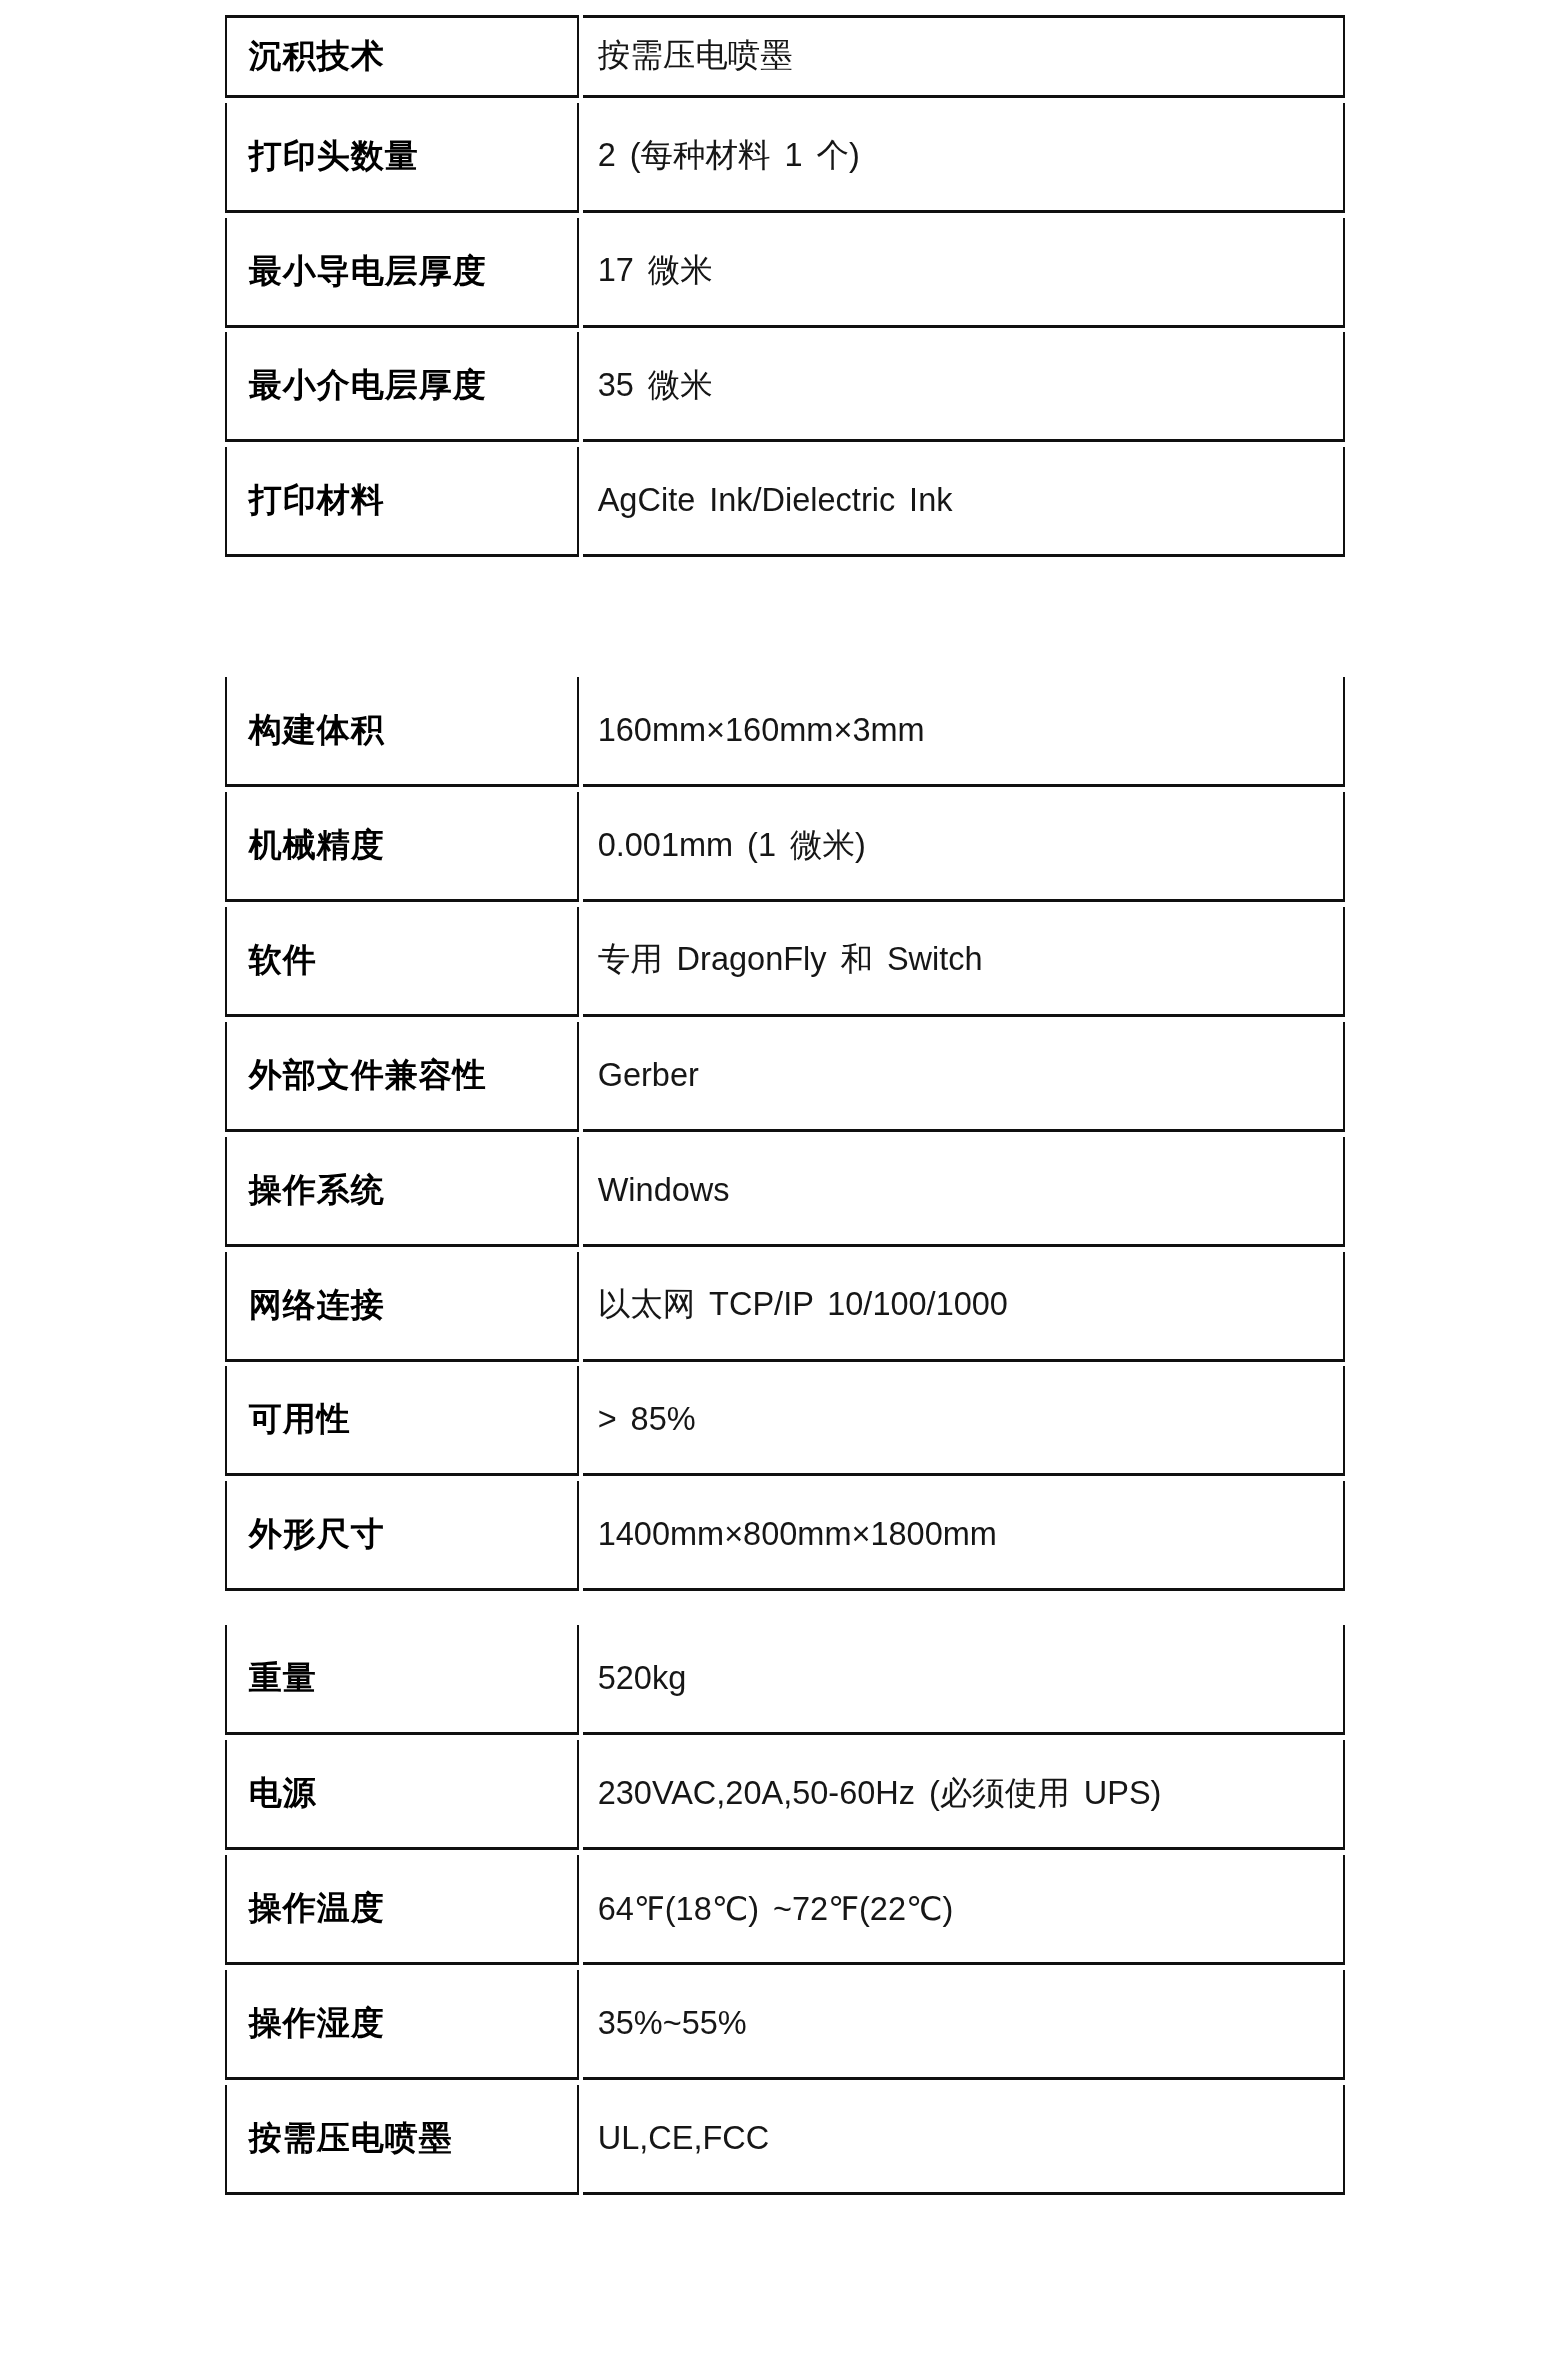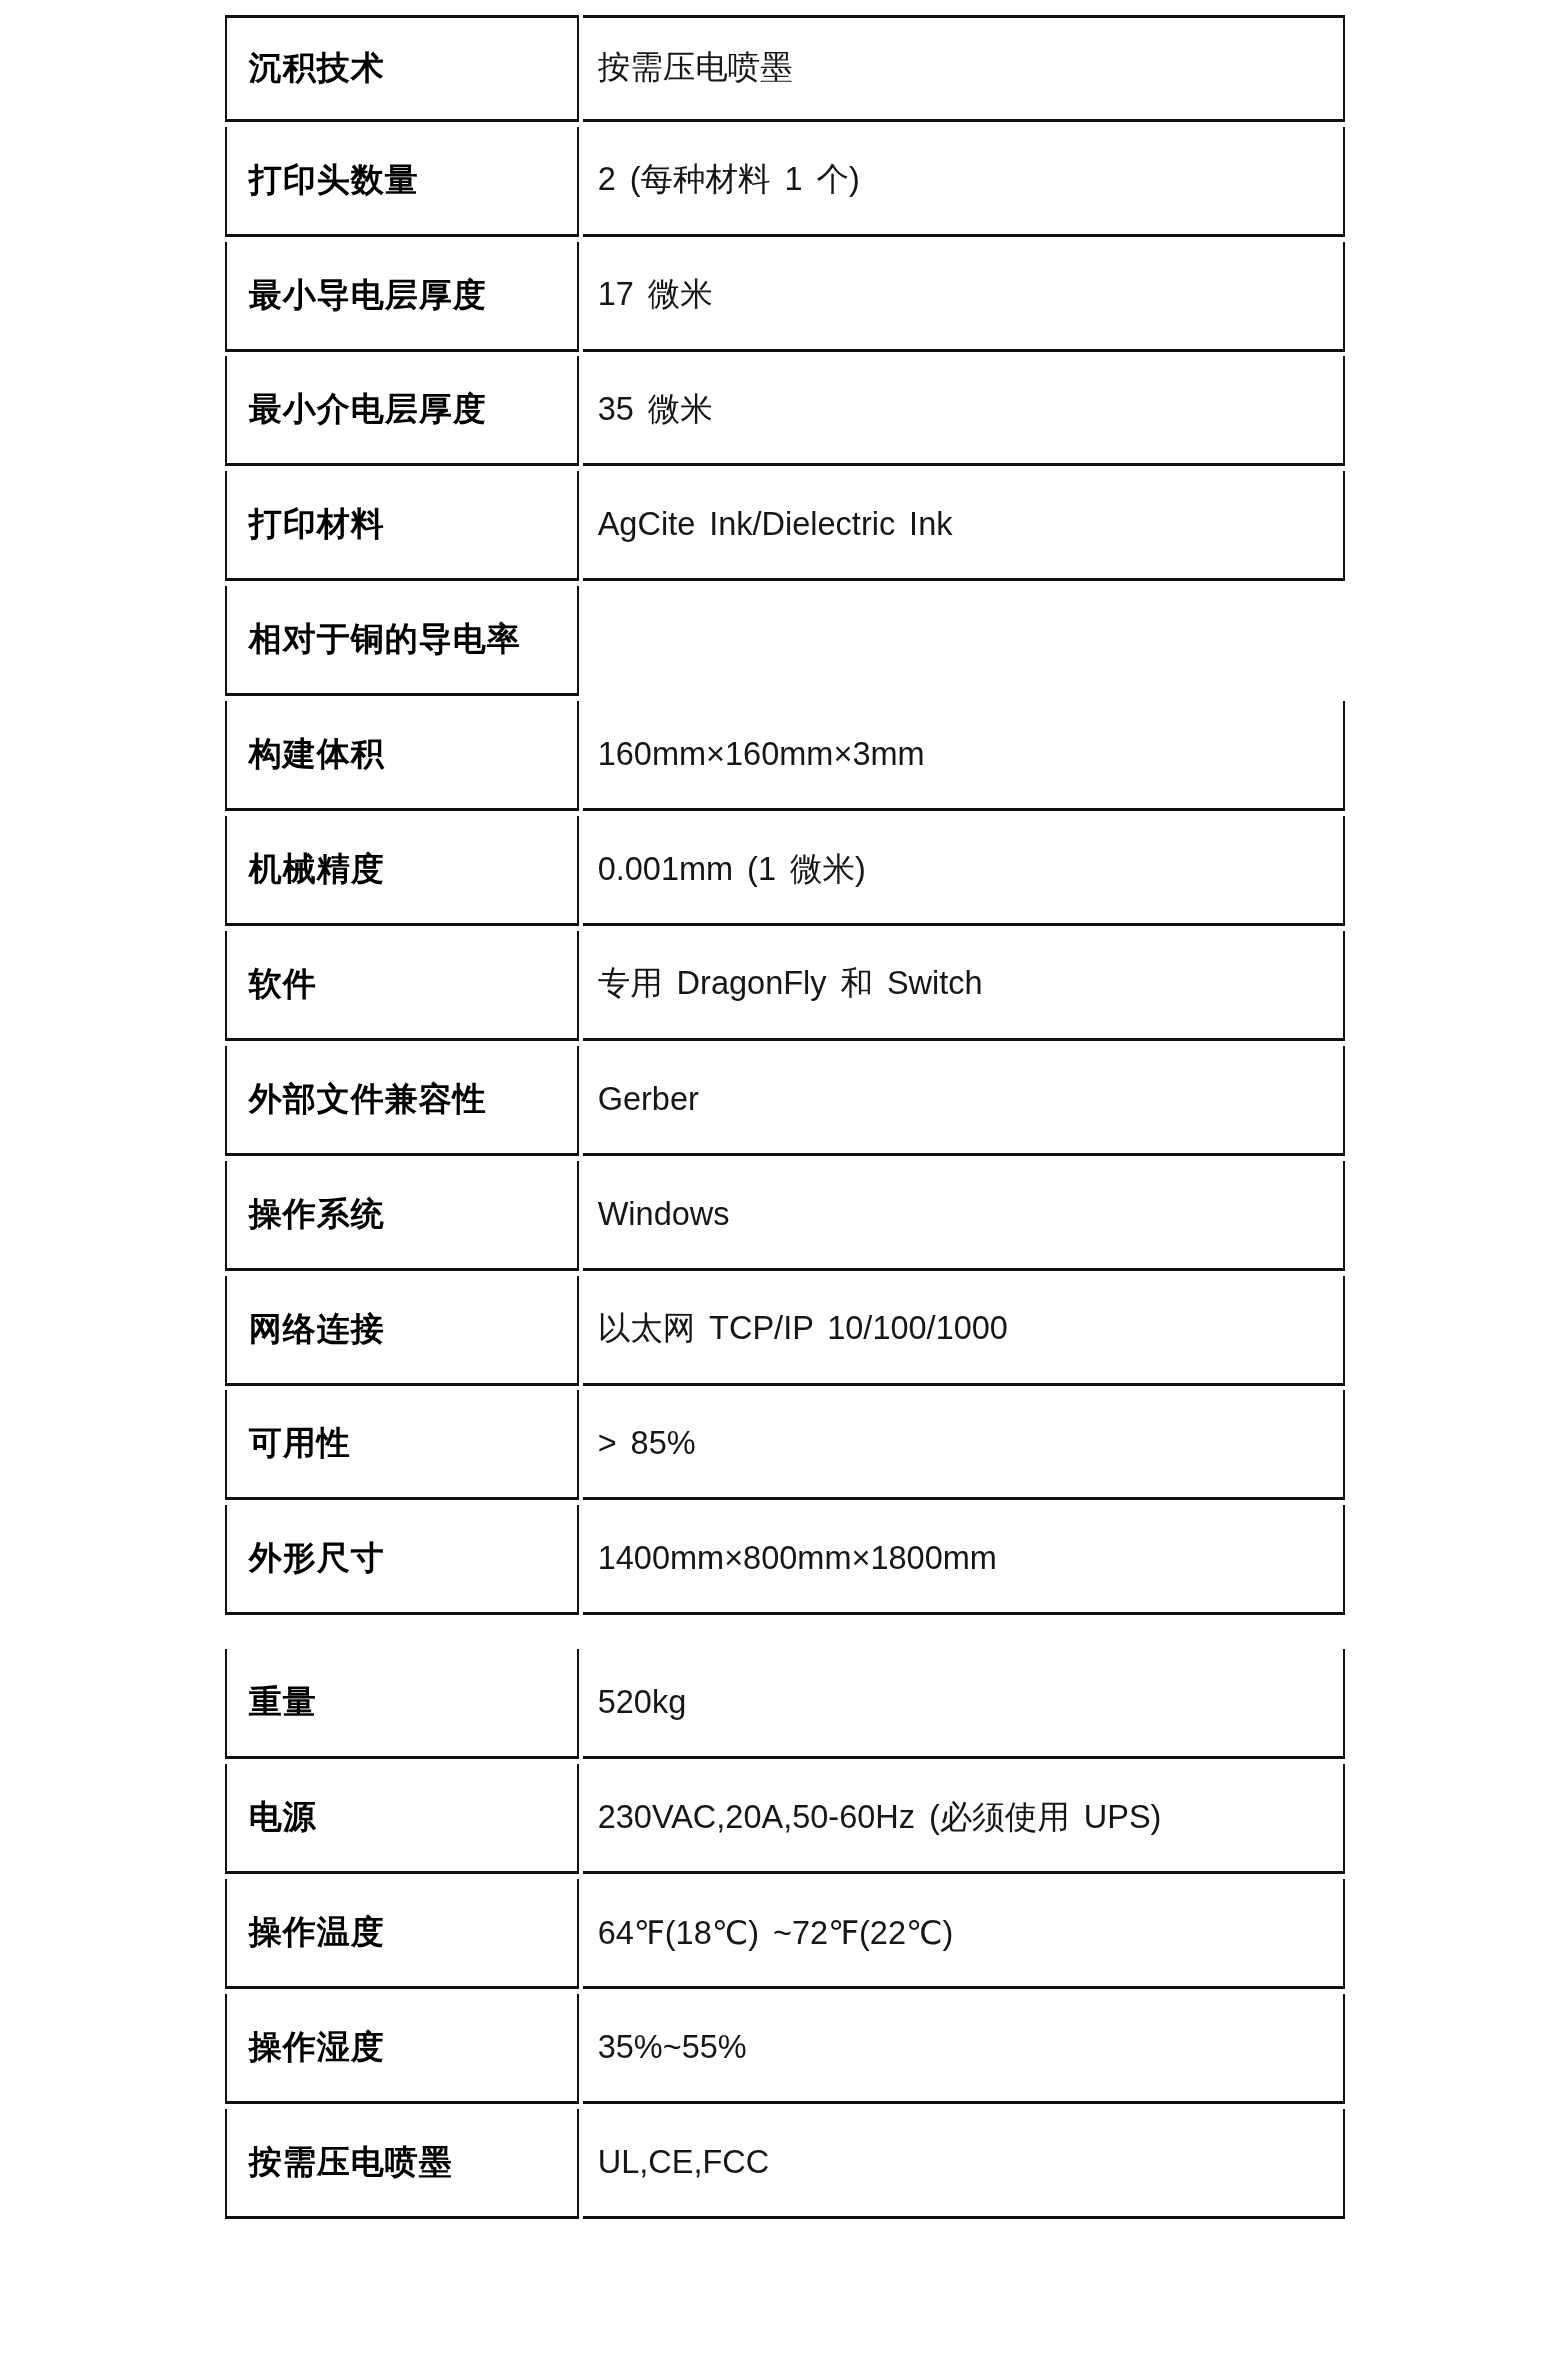--- a/index.html
+++ b/index.html
@@ -16,21 +16,21 @@
     left: 225px;
     top: 14.8px;
     width: 1120px;
   }
   .row {
     display: flex;
     height: 110px;
     margin-bottom: 4.9px;
   }
   .row.first {
-    height: 107px;
+    height: 83px;
   }
   .row.gap-after {
     margin-bottom: 34px;
   }
   .row:last-child {
     margin-bottom: 0;
   }
   .cell {
     box-sizing: border-box;
     display: flex;
@@ -89,21 +89,20 @@
     <div class="cell label">最小介电层厚度</div>
     <div class="cell value">35 微米</div>
   </div>
 
   <div class="row">
     <div class="cell label">打印材料</div>
     <div class="cell value">AgCite Ink/Dielectric Ink</div>
   </div>
 
   <div class="row">
-    <div class="cell label">相对于铜的导电率</div>
   </div>
 
 
   <div class="row">
     <div class="cell label">构建体积</div>
     <div class="cell value">160mm×160mm×3mm</div>
   </div>
 
   <div class="row">
     <div class="cell label">机械精度</div>

